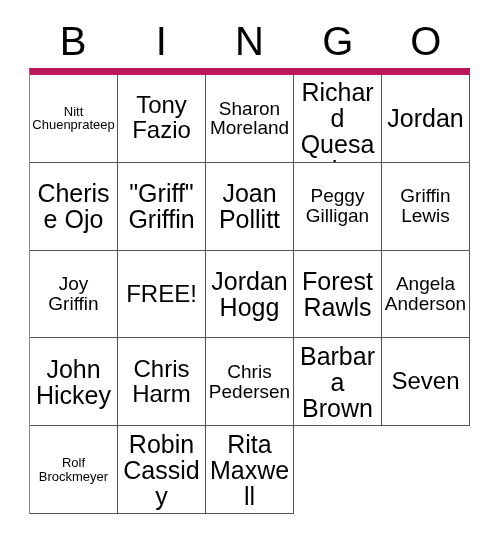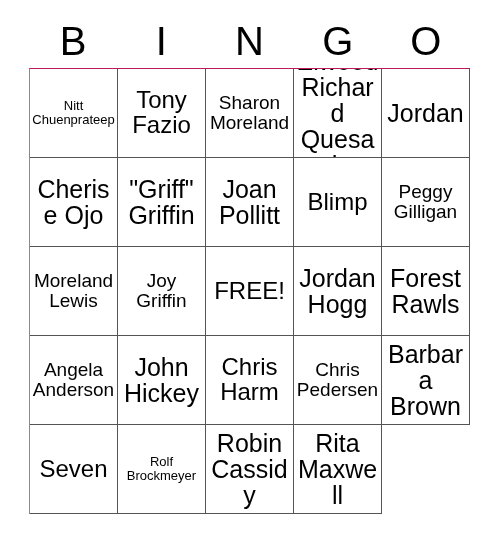--- a/index.html
+++ b/index.html
@@ -47,21 +47,21 @@
   
   .grid {
     position: absolute;
     left: 29px;
     top: 68px;
     width: 441px;
     height: 446px;
     display: grid;
     grid-template-columns: repeat(5, 1fr);
     grid-template-rows: repeat(5, 1fr);
-    border-top: 1px solid #be185d;
+    border-top: 7px solid #be185d;
     border-left: 1px solid #8a8a8a;
     box-sizing: border-box;
     background: #ffffff;
   }
   .cell {
     border-right: 1px solid #555555;
     border-bottom: 1px solid #555555;
     box-sizing: border-box;
     display: flex;
     align-items: center;
@@ -117,28 +117,25 @@
     <div class="cell">
         <span class="cell-text sz-sm">Cherise Ojo</span>
       </div>
     <div class="cell">
         <span class="cell-text sz-sm">"Griff" Griffin</span>
       </div>
     <div class="cell">
         <span class="cell-text sz-sm">Joan Pollitt</span>
       </div>
     <div class="cell">
-        <span class="cell-text sz-md">Blimp</span>
-      </div>
-    <div class="cell">
         <span class="cell-text sz-xs">Peggy Gilligan</span>
       </div>
 
     <div class="cell">
-        <span class="cell-text sz-xs">Moreland Lewis</span>
+        <span class="cell-text sz-xs">Griffin Lewis</span>
       </div>
     <div class="cell">
         <span class="cell-text sz-xs">Joy Griffin</span>
       </div>
     <div class="cell">
         <span class="cell-text sz-md">FREE!</span>
       </div>
     <div class="cell">
         <span class="cell-text sz-sm">Jordan Hogg</span>
       </div>

